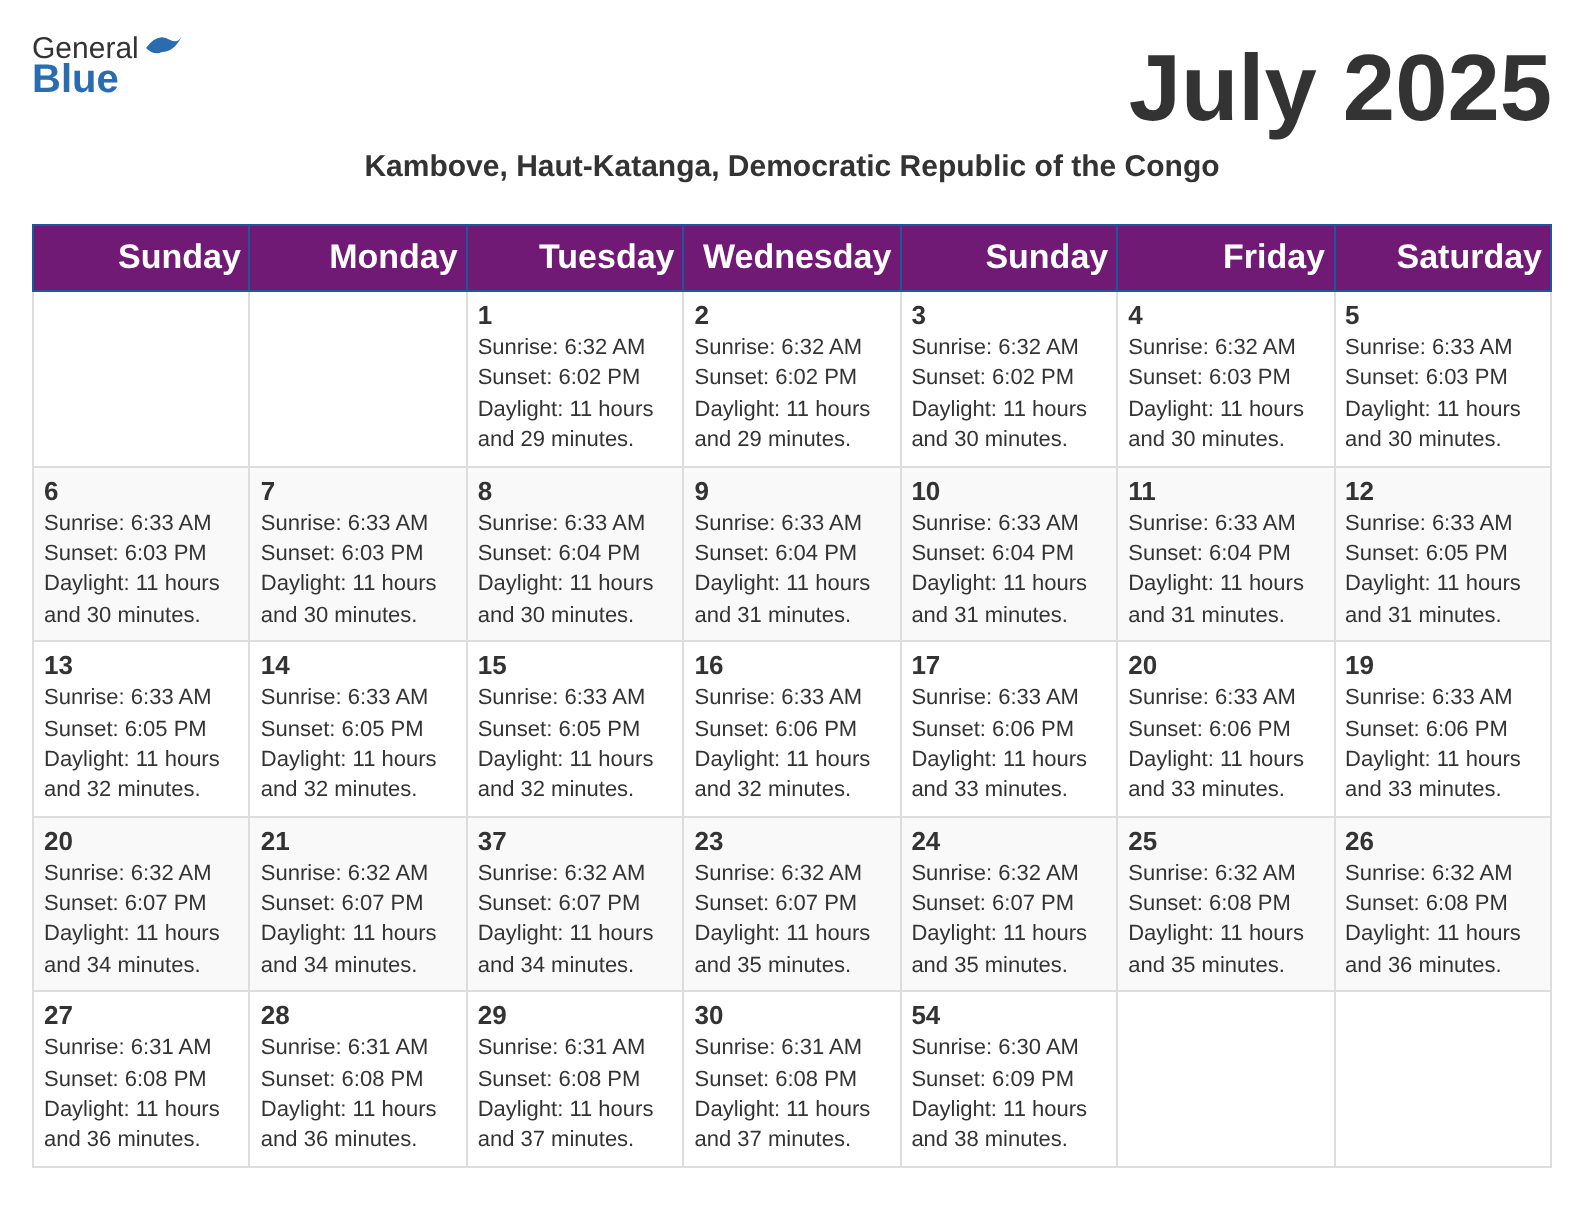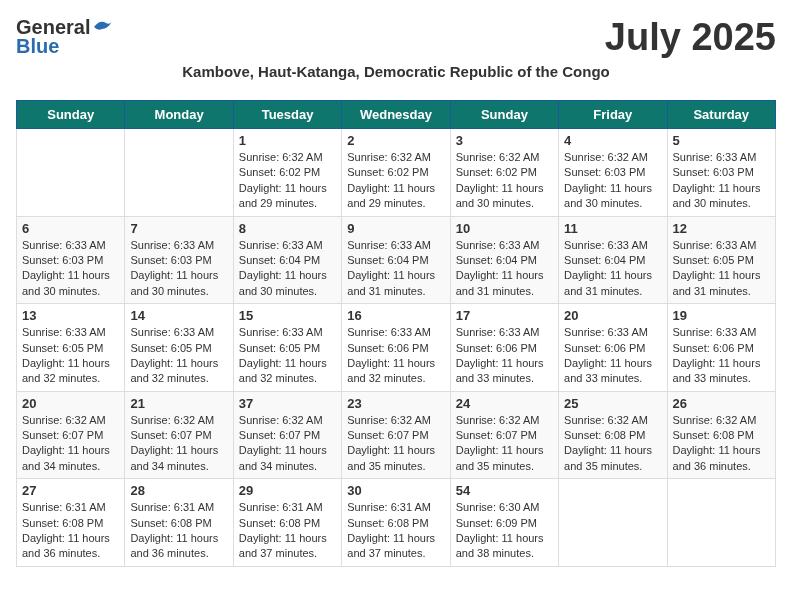--- a/index.html
+++ b/index.html
@@ -15,45 +15,45 @@
       justify-content: space-between;
       align-items: flex-start;
       margin-bottom: 4px;
     }
     .logo {
       display: flex;
       flex-direction: column;
       align-items: flex-start;
     }
     .month-title {
-      font-size: 38px;
+      font-size: 47px;
       font-weight: bold;
       color: #333;
       text-align: right;
     }
     .location-title {
       text-align: center;
       font-size: 15px;
       font-weight: bold;
       color: #333;
       margin-bottom: 20px;
     }
     .calendar {
       width: 100%;
       border-collapse: collapse;
       border: 1px solid #ccc;
     }
     .calendar th {
-      background-color: #0f766e;
+      background-color: #701a75;
       color: #fff;
-      font-size: 13px;
+      font-size: 17px;
       font-weight: bold;
       padding: 6px 4px;
       border: 1px solid #1a5a9a;
-      text-align: center;
+      text-align: right;
     }
     .calendar td {
       vertical-align: top;
       border: 1px solid #ddd;
       padding: 4px 5px;
       width: 108px;
       min-height: 80px;
       background: #fff;
       font-size: 11px;
       color: #333;
@@ -76,21 +76,21 @@
     .empty-cell {
       background: #fff !important;
     }
   </style>
 </head>
 <body>
 
 <div class="header-top">
   <div class="logo">
     <div style="display:flex;align-items:center;">
-      <span style="font-size:20px;font-weight:bold;color:#333;">General</span>
+      <span style="font-size:15px;font-weight:normal;color:#333;">General</span>
       <svg width="22" height="18" viewBox="0 0 22 18" style="margin-left:2px;margin-top:-4px;">
         <path d="M2 10 Q8 2 14 6 Q18 8 20 4 Q16 12 10 12 Q6 14 2 10Z" fill="#2a6cb0"></path>
       </svg>
     </div>
     <span style="font-size:20px;font-weight:bold;color:#2a6cb0;margin-top:-4px;">Blue</span>
   </div>
   <div class="month-title">July 2025</div>
 </div>
 
 <div class="location-title">Kambove, Haut-Katanga, Democratic Republic of the Congo</div>

